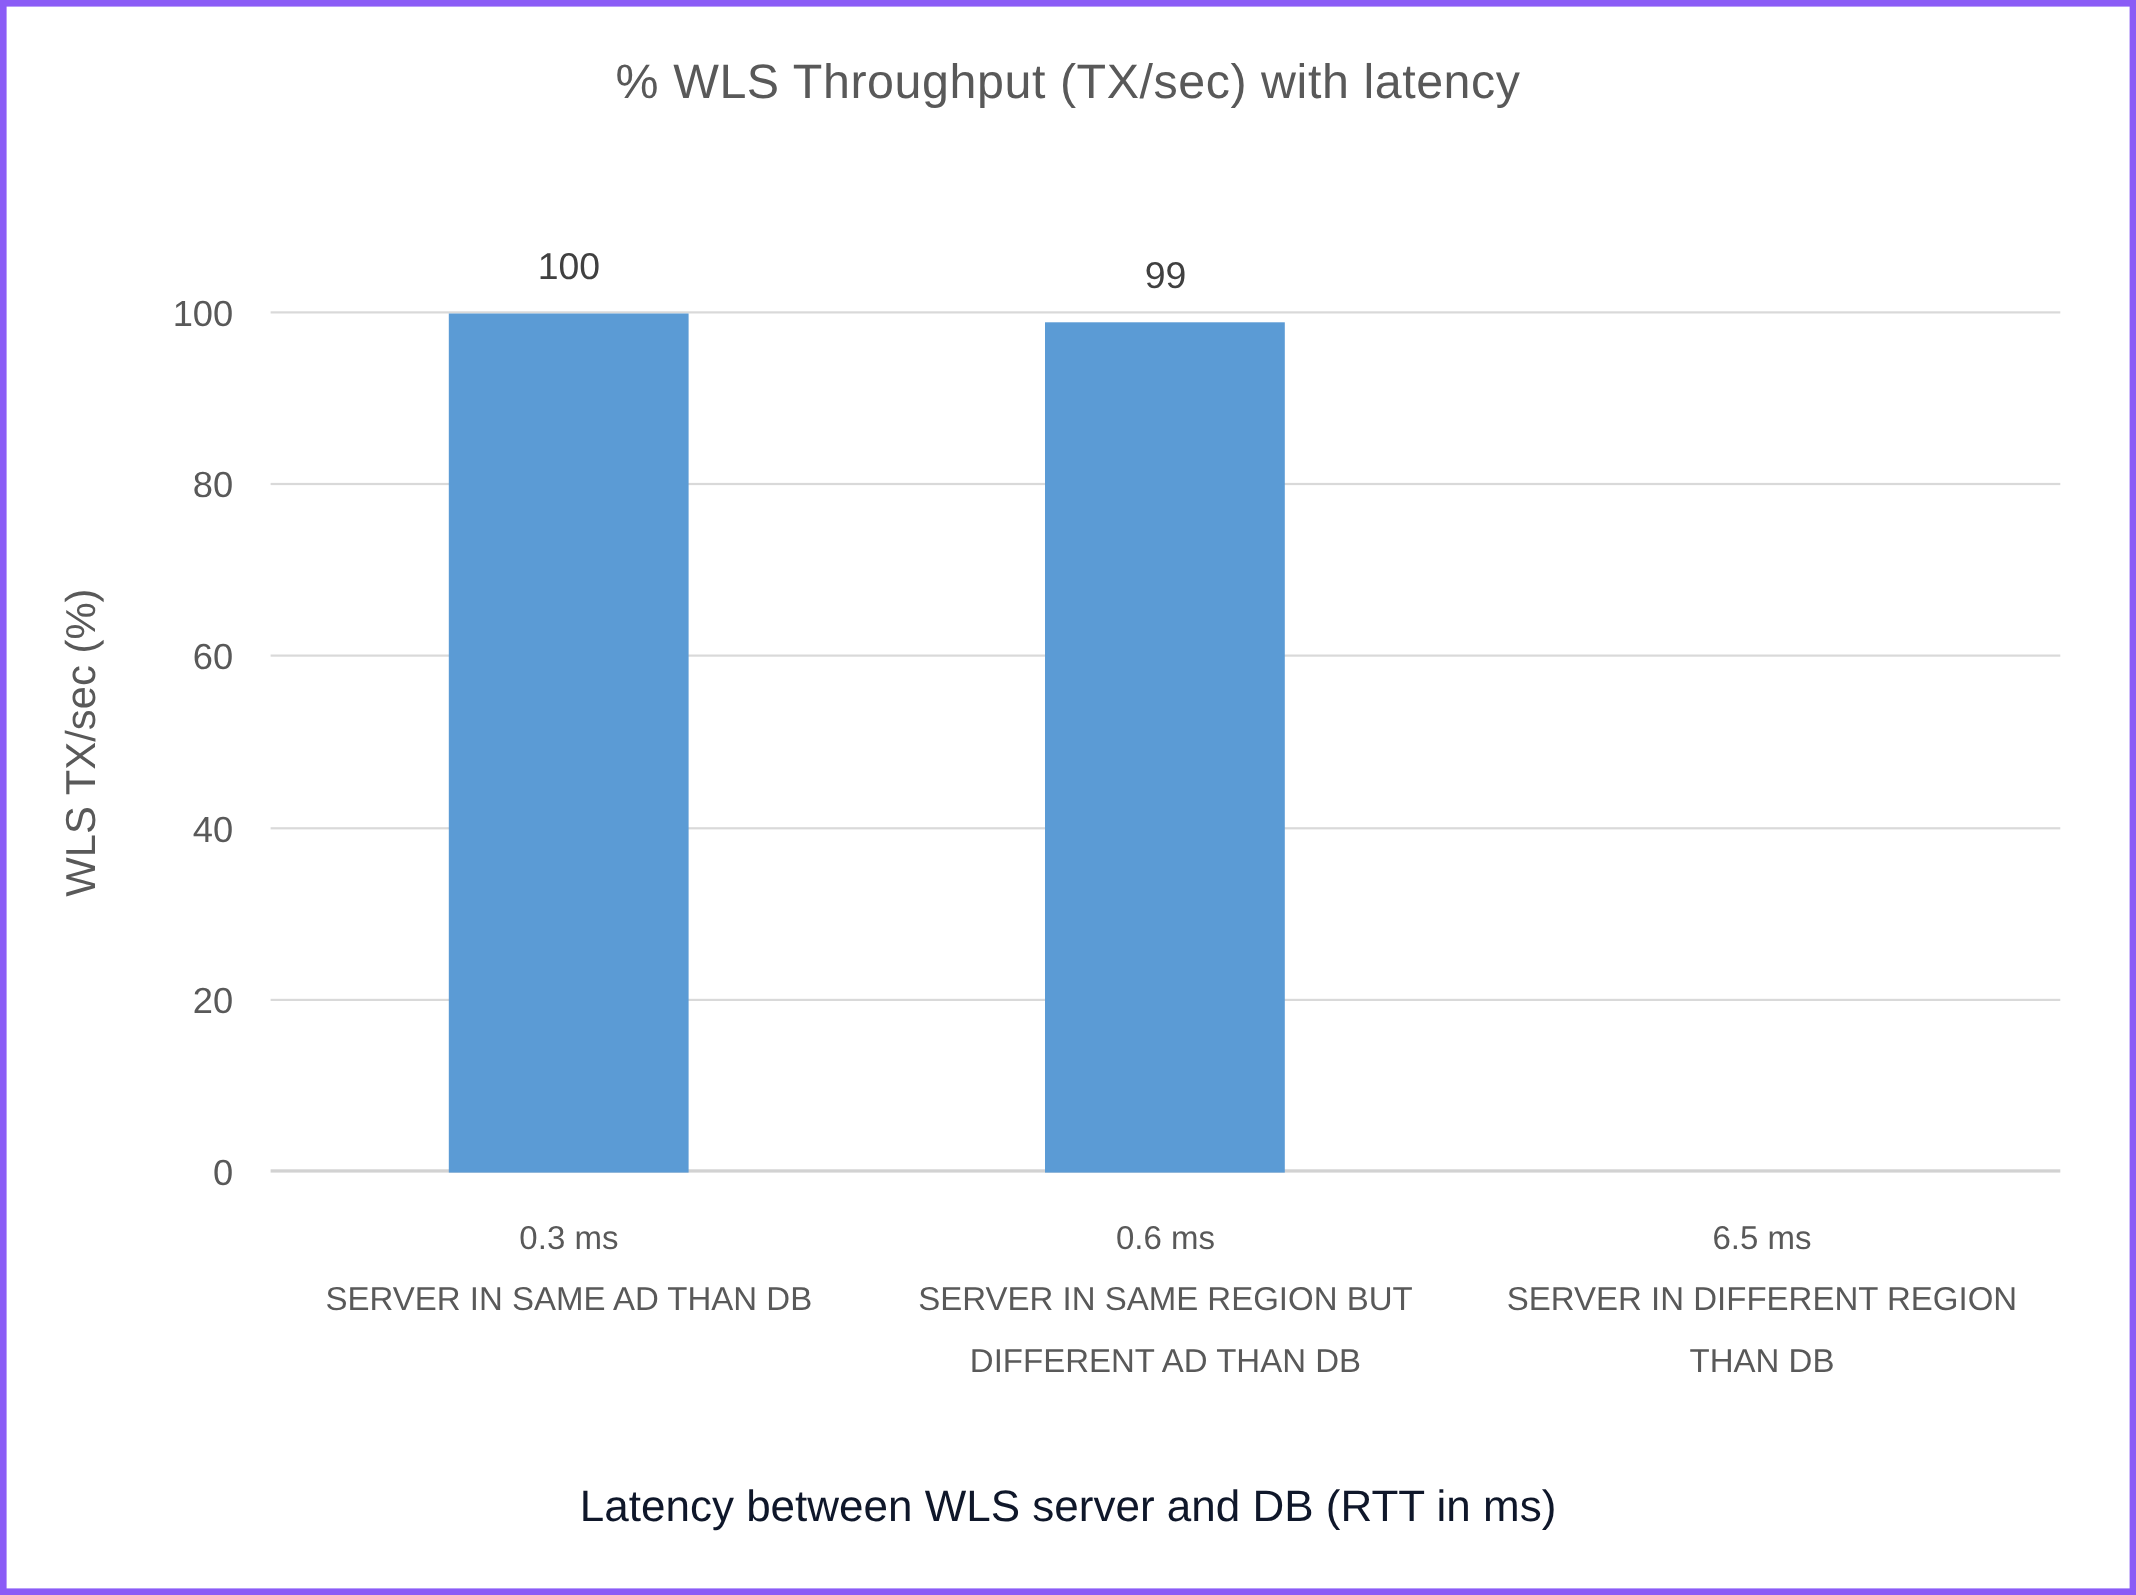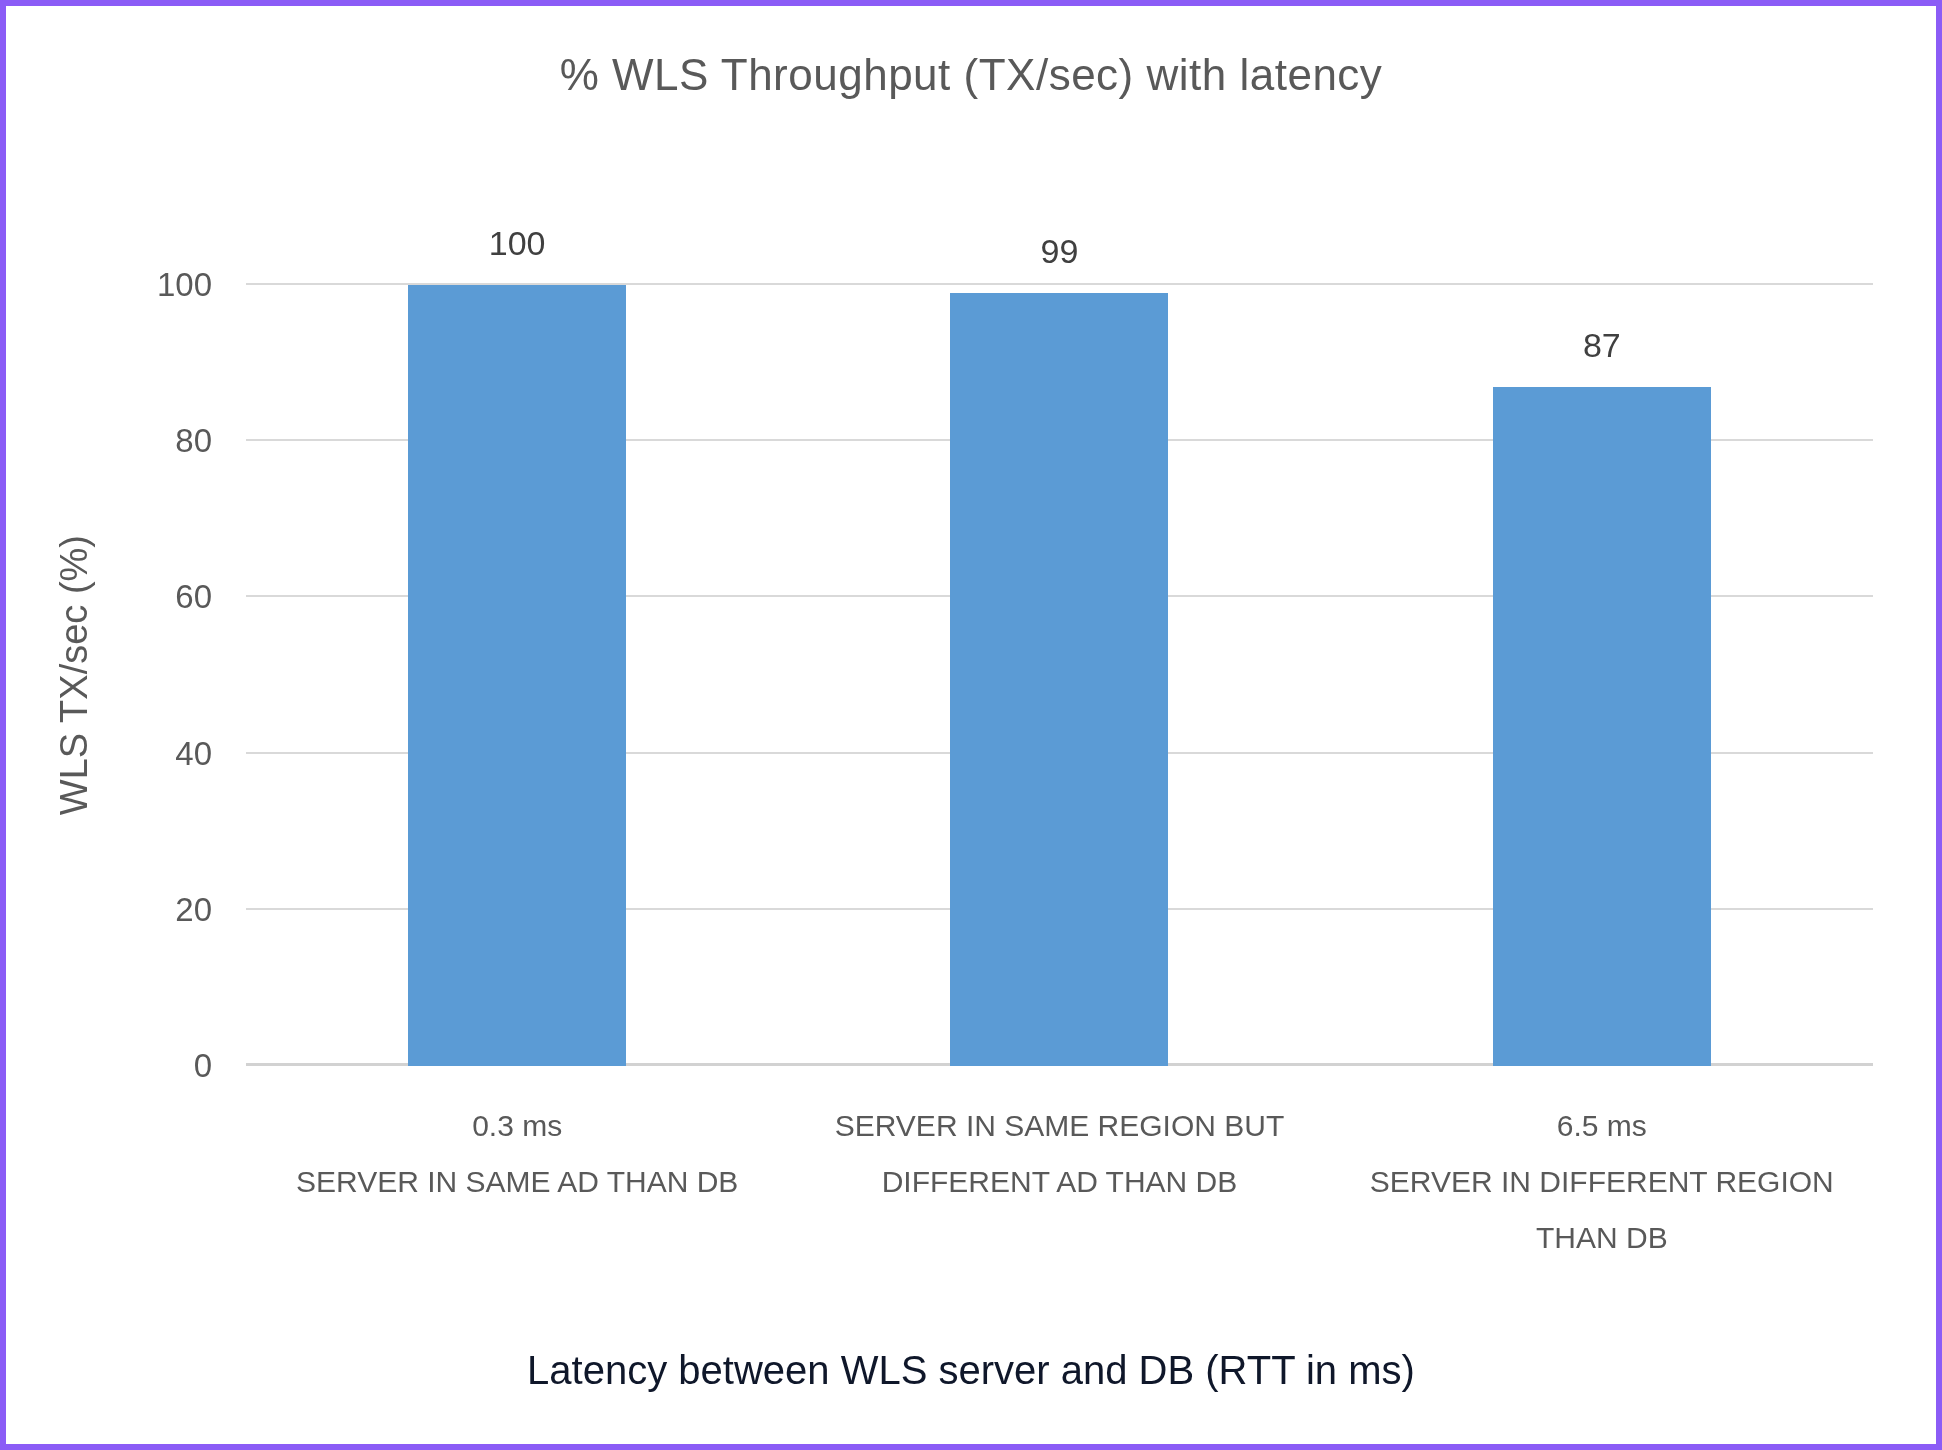--- a/index.html
+++ b/index.html
@@ -149,32 +149,29 @@
       <div class="gridline" style="bottom: 100%;"></div>
       <div class="y-tick" style="bottom: 100%;">100</div>
       <div class="slot" style="left: 0%; width: 33.3333%;">
         <div class="bar" style="height: 100%; background: rgb(91, 155, 213);"></div>
         <div class="bar-value" style="bottom: calc(100% + 22px);">100</div>
       </div>
       <div class="slot" style="left: 33.3333%; width: 33.3333%;">
         <div class="bar" style="height: 99%; background: rgb(91, 155, 213);"></div>
         <div class="bar-value" style="bottom: calc(99% + 22px);">99</div>
       </div>
-      <div class="slot" style="left: 66.6667%; width: 33.3333%;">
-        <div class="bar" style="height: 87%; background: rgb(91, 155, 213);"></div>
-        <div class="bar-value" style="bottom: calc(87% + 22px);">87</div>
-      </div>
     </div>
 
   <div class="cat-row" id="cat-row">
       <div class="cat-cell">
         <div>0.3 ms</div>
         <div>SERVER IN SAME AD THAN DB</div>
       </div>
       <div class="cat-cell">
+        <div>0.6 ms</div>
         <div>SERVER IN SAME REGION BUT</div>
         <div>DIFFERENT AD THAN DB</div>
       </div>
       <div class="cat-cell">
         <div>6.5 ms</div>
         <div>SERVER IN DIFFERENT REGION</div>
         <div>THAN DB</div>
       </div>
     </div>
 

